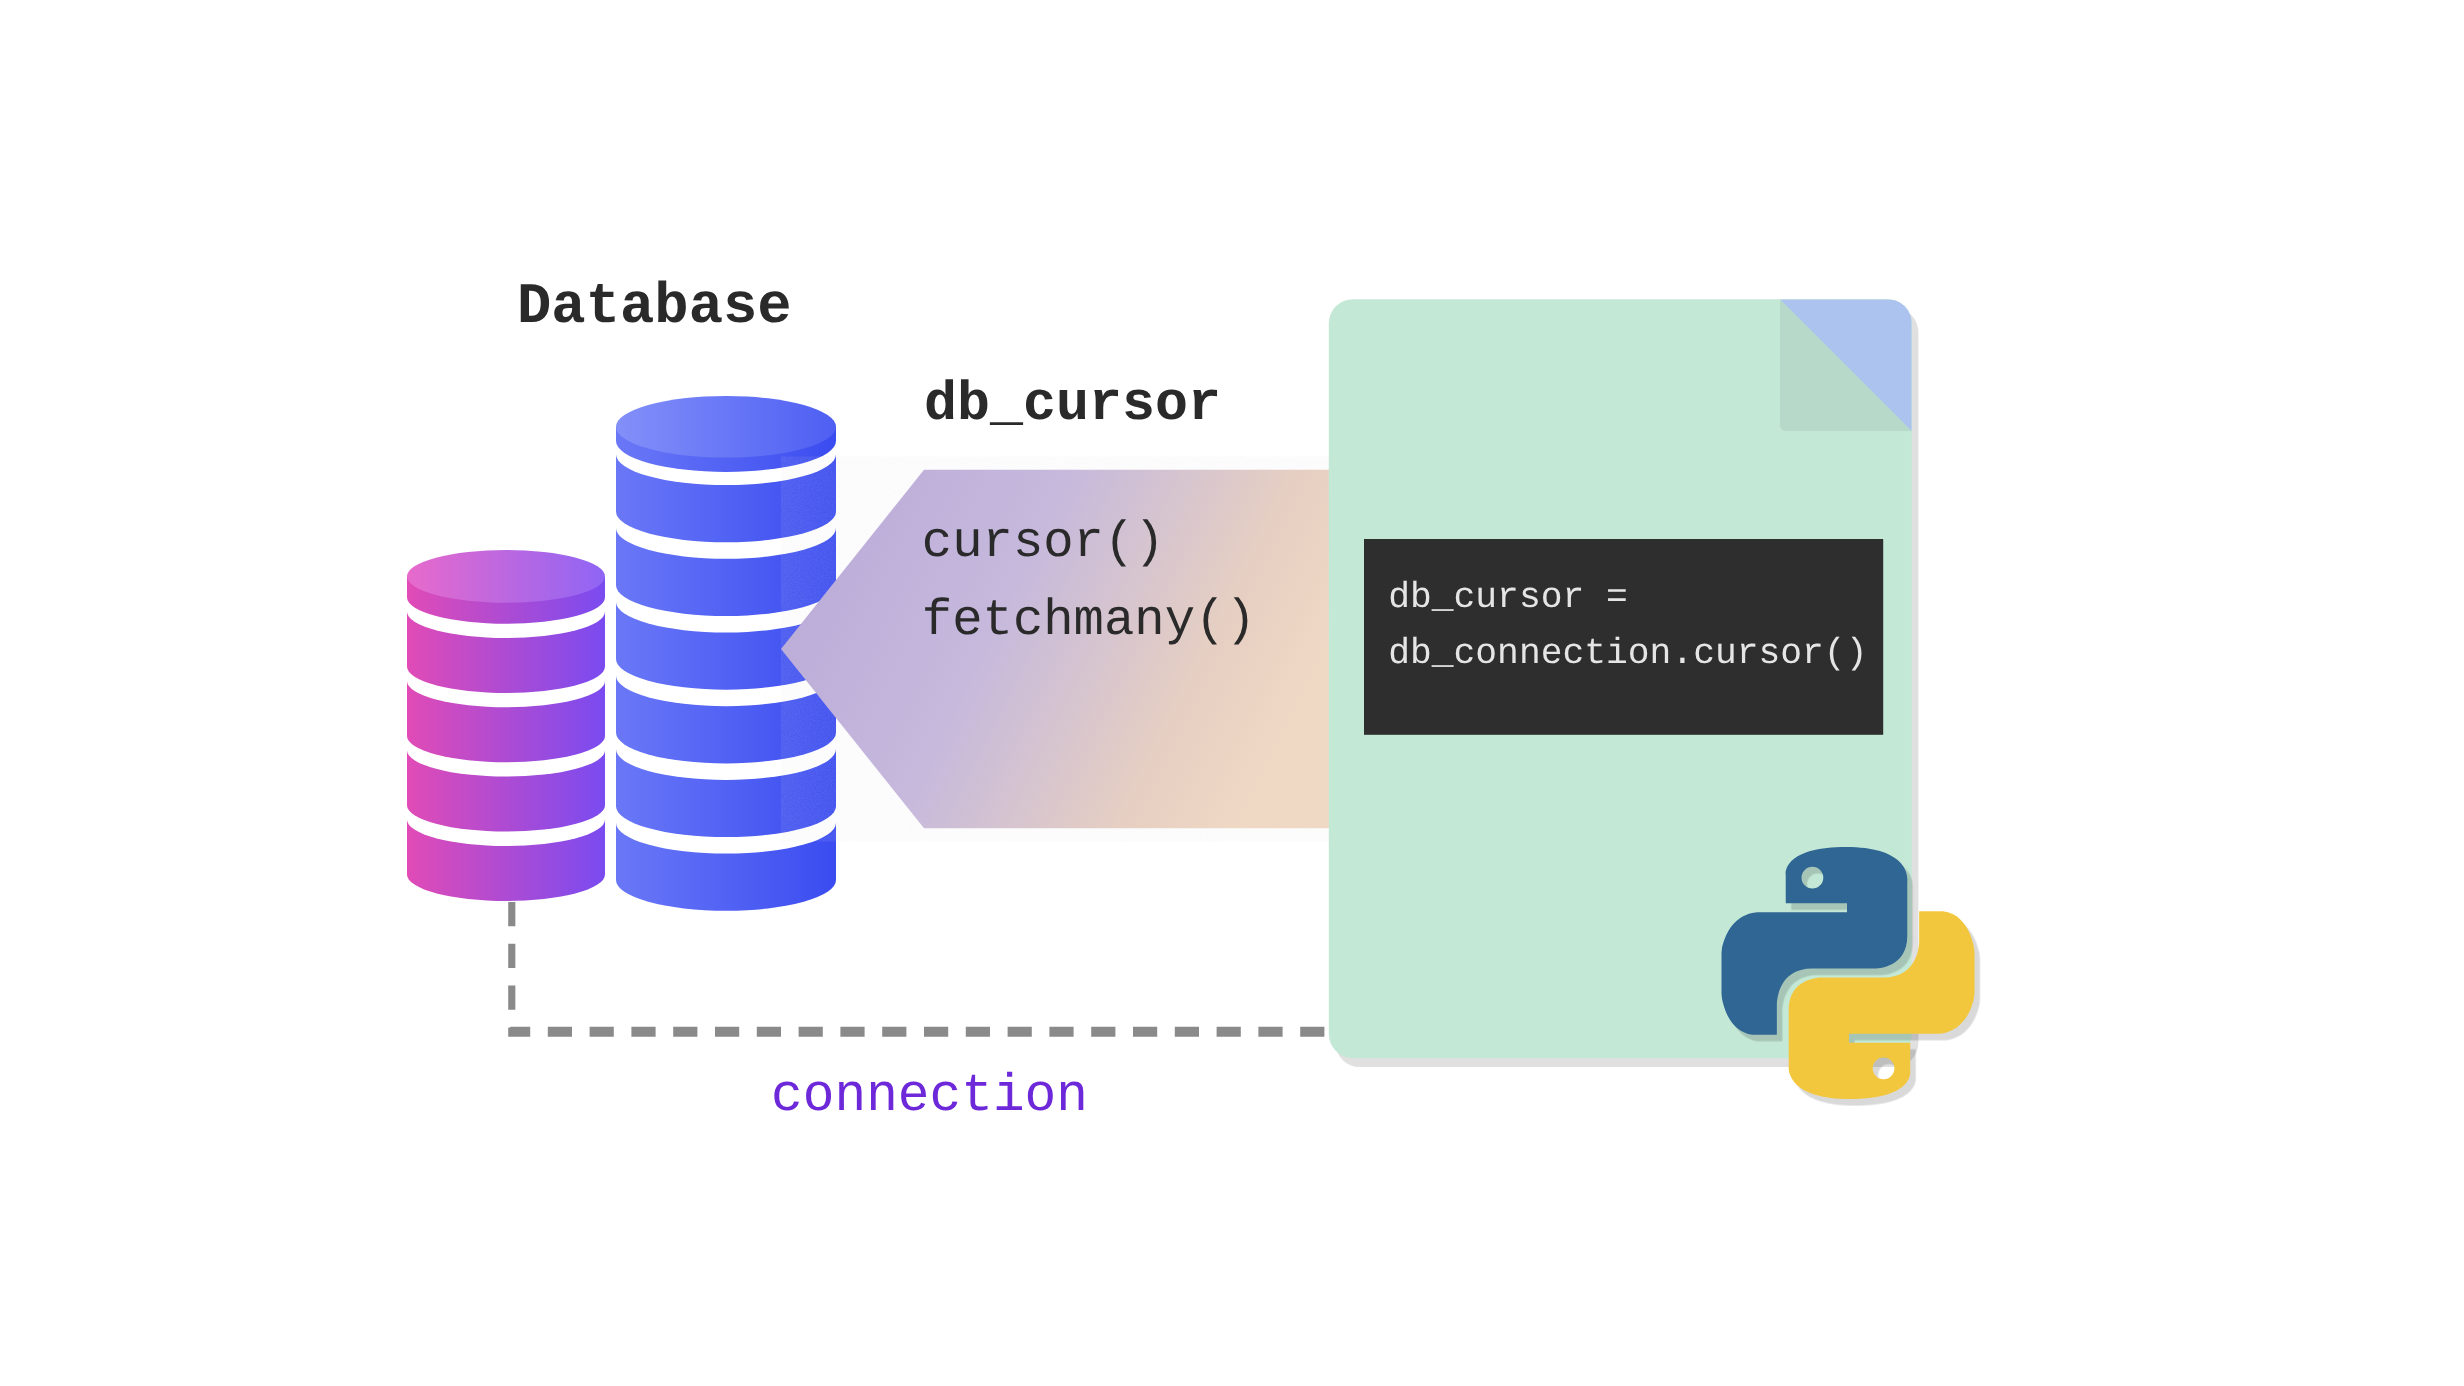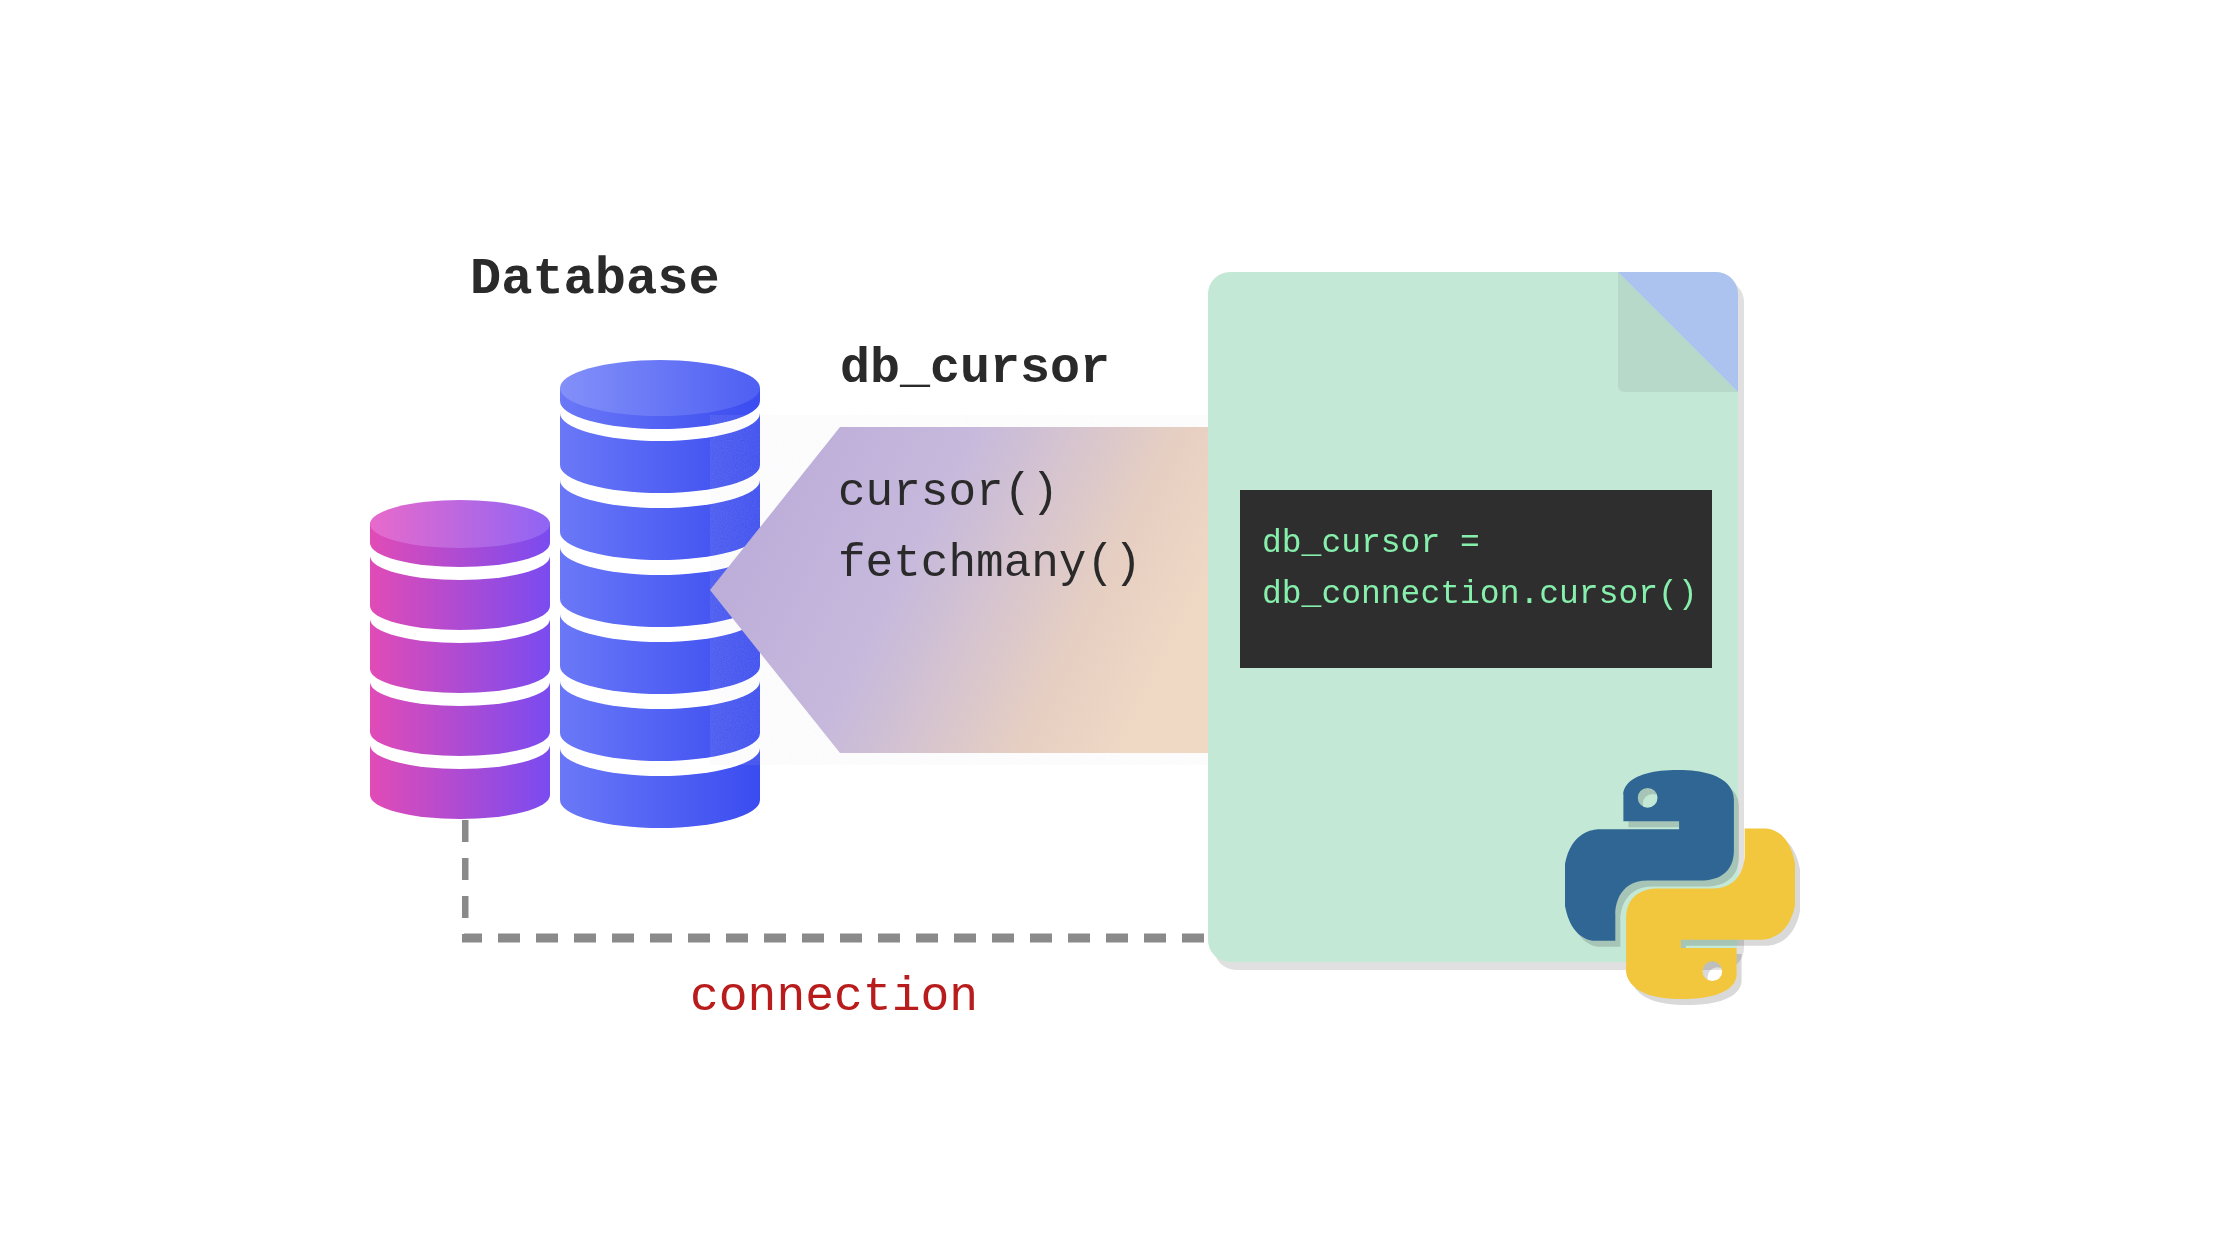--- a/index.html
+++ b/index.html
@@ -106,21 +106,21 @@
     display:none;
   }
 
   .codebox {
     position: absolute;
     left: 32px;
     top: 218px;
     width: 472px;
     height: 178px;
     background: #2e2e2e;
-    color: #86efac;
+    color: #e5e5e5;
     font-size: 33px;
     line-height: 1.55;
     padding: 28px 22px;
     font-family: 'Courier New', monospace;
     font-weight: 500;
   }
 
   
   .pylogo {
     position: absolute;
@@ -135,25 +135,25 @@
   .dashline {
     position: absolute;
     left: 92px;
     top: 610px;
     width: 790px;
     height: 150px;
     pointer-events:none;
   }
   .conn-label {
     position: absolute;
-    left: 320px;
+    left: 331px;
     top: 760px;
     font-size: 48px;
     font-weight: 500;
-    color: #b91c1c;
+    color: #6d28d9;
   }
 
 </style>
 </head>
 <body>
 
 <div class="stage">
 
   <div class="db-label">Database</div>
 

